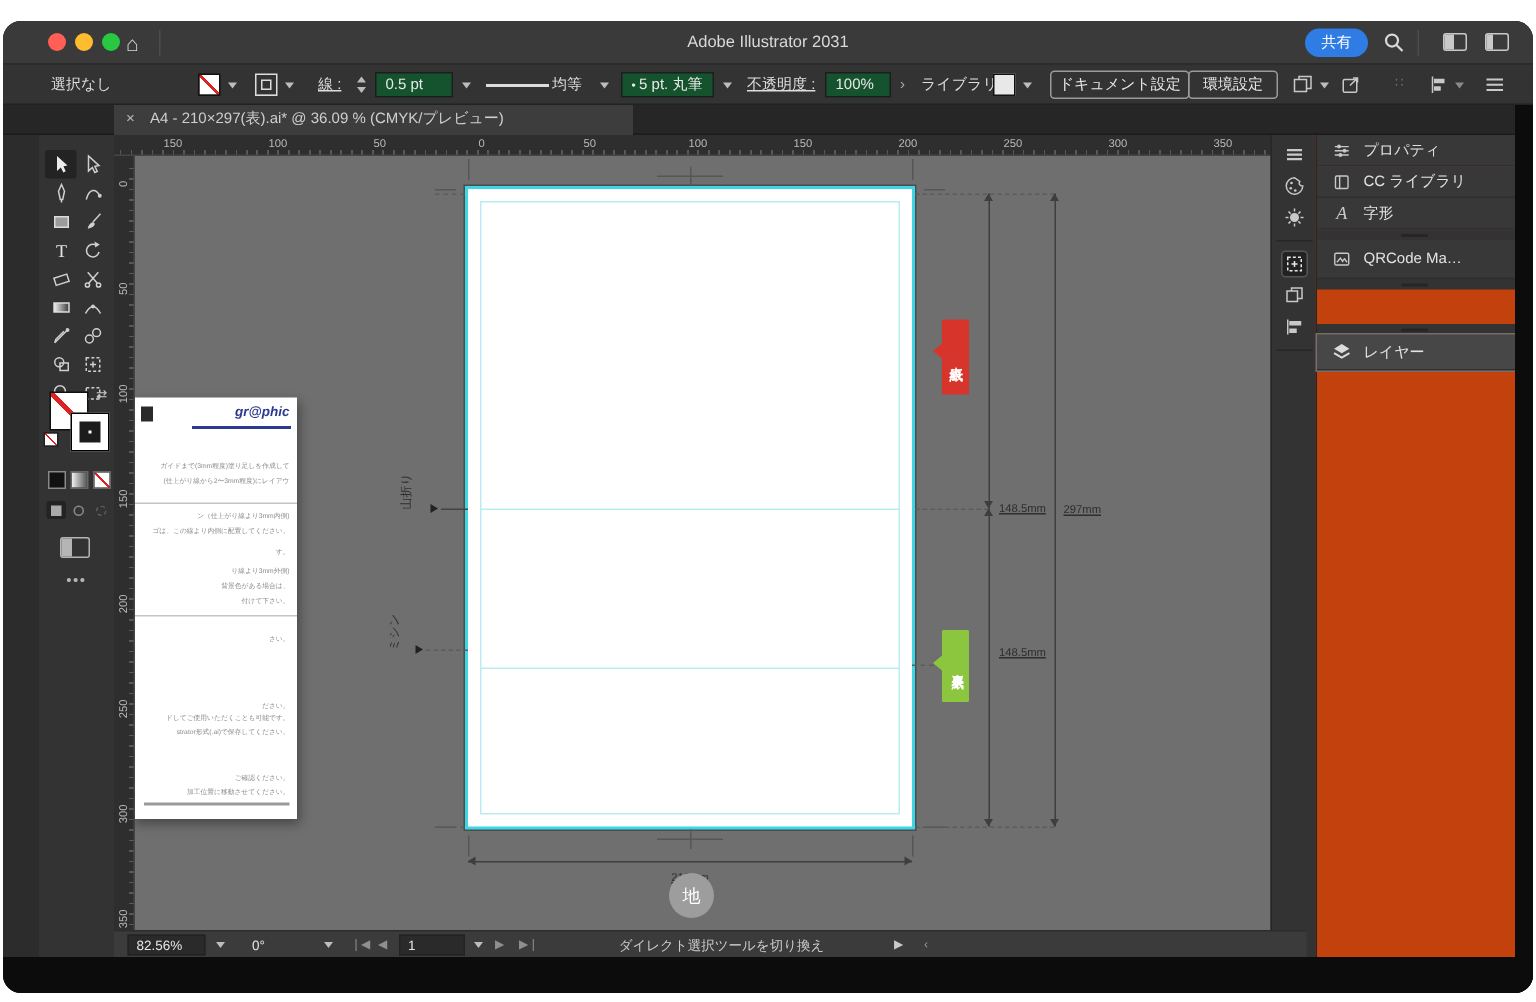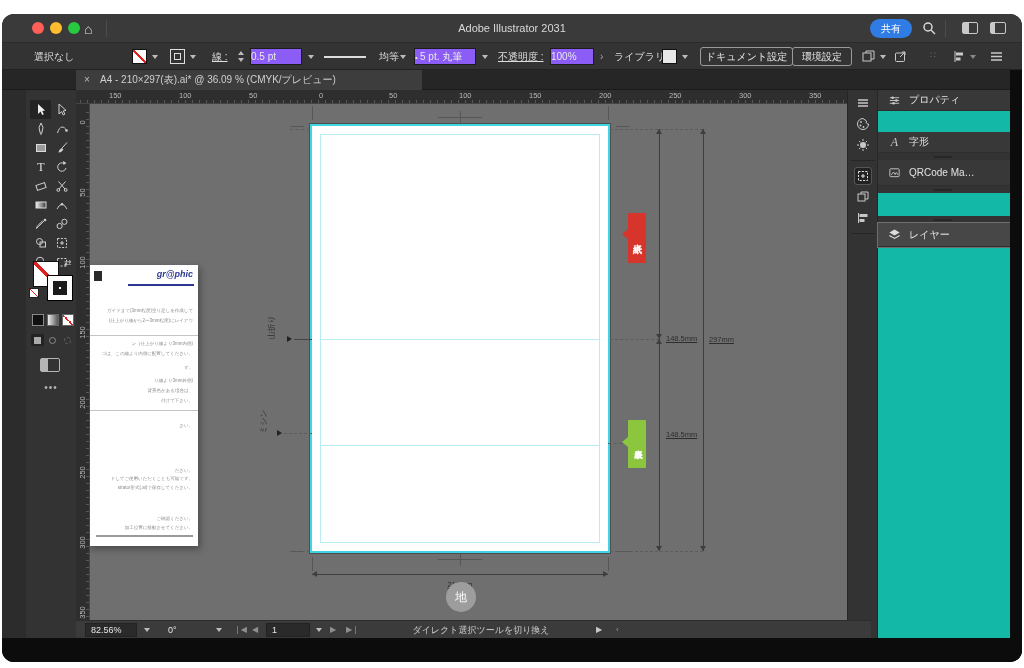--- a/index.html
+++ b/index.html
@@ -20,22 +20,22 @@
   #tb-sep2 { right:76px; top:6px; width:1px; height:17px; background:#4c4c4c; }
   .winicon { top:8px; width:16px; height:12px; border:1.5px solid #c9c9c9; border-radius:2px; }
 
   
   #controlbar { left:0; top:29px; width:100%; height:27px; background:#333333; border-bottom:1px solid #222; font-size:10px; }
   .cb { top:0; height:27px; line-height:27px; color:#dedede; }
   .swatch { top:6px; width:15px; height:15px; background:#fff; border:1px solid #111; }
   .none-diag { background:linear-gradient(to top right,#fff 45%,#d22 45%,#d22 55%,#fff 55%); }
   .chev { display:inline-block; width:0; height:0; border-left:3.5px solid transparent; border-right:3.5px solid transparent; border-top:4px solid #bdbdbd; vertical-align:middle; }
   .chev-abs { top:12px; }
-  .field { top:5px; height:17px; background:#8b5cf6; border:1px solid #1d1d1d; color:#e8e8e8;
-           font-size:10px; line-height:16px; padding-left:0; }
+  .field { top:5px; height:17px; background:#14532d; border:1px solid #1d1d1d; color:#e8e8e8;
+           font-size:10px; line-height:16px; padding-left:6px; }
   .ai-btn { top:4px; height:19px; border:1px solid #9a9a9a; border-radius:3px; color:#e8e8e8;
             font-size:10px; line-height:17px; text-align:center; background:transparent; }
   .underl { text-decoration:underline; }
   .stepper { top:8px; width:7px; height:11px; }
   .stepper:before, .stepper:after { content:""; position:absolute; left:0; width:0; height:0;
       border-left:3.5px solid transparent; border-right:3.5px solid transparent; }
   .stepper:before { top:0; border-bottom:4px solid #bbb; }
   .stepper:after { bottom:0; border-top:4px solid #bbb; }
   .ctrl-icon { top:7px; color:#c9c9c9; font-size:12px; }
 
@@ -102,21 +102,21 @@
   #vthumb { left:2px; top:210px; width:9px; height:110px; background:#5a5a5a; border-radius:4px; }
   .scr-arrow { left:0; width:14px; text-align:center; font-size:7px; color:#999; }
   #hscroll { left:0; top:526px; width:767px; height:8px; background:#3d3d3d; }
   #hthumb { left:150px; top:1.5px; width:270px; height:5px; background:#5a5a5a; border-radius:3px; }
 
   
   #dock-strip { left:845px; top:0; width:30px; height:548px; background:#333; border-left:1px solid #262626; }
   .strip-icon { left:7px; width:16px; height:16px; color:#c8c8c8; display:flex; align-items:center; justify-content:center; }
   .strip-icon.sel { background:#222; border-radius:2px; outline:1px solid #555; }
   .strip-sep { left:3px; width:24px; height:1px; background:#262626; }
-  #dock-tabs { left:875px; top:0; width:133px; height:548px; background:#14b8a6; border-left:1px solid #262626; }
+  #dock-tabs { left:875px; top:0; width:133px; height:548px; background:#c2410c; border-left:1px solid #262626; }
   .ptab { left:0; width:133px; height:21px; display:flex; align-items:center; gap:8px; padding-left:10px;
           font-size:10px; color:#e2e2e2; border-bottom:1px solid #2e2e2e; background:#383838; }
   .ptab.hl { background:#474747; outline:1px solid #6f6f6f; }
   .grip { left:56px; width:18px; height:2px; background:#262626; border-radius:1px; }
   .gripzone { left:0; width:133px; background:#333; }
   #black-edge { left:1008px; top:-20px; width:14px; height:592px; background:#0c0c0c; }
 
   
   #statusbar { left:74px; top:530px; width:795px; height:18px; background:#3b3b3b; border-top:1px solid #2d2d2d; font-size:9px; color:#ccc; }
   .sb { top:0; height:18px; line-height:18px; }
@@ -153,21 +153,21 @@
     <div class="abs cb" style="left:32px">選択なし</div>
     <div class="abs swatch none-diag" style="left:130px"></div>
     <span class="abs chev chev-abs" style="left:150px"></span>
     <div class="abs swatch" style="left:168px;background:#333;border:1px solid #ddd;box-shadow:inset 0 0 0 3px #333, inset 0 0 0 4px #ddd"></div>
     <span class="abs chev chev-abs" style="left:188px"></span>
     <div class="abs cb underl" style="left:210px">線 :</div>
     <div class="abs stepper" style="left:236px"></div>
     <div class="abs field" style="left:248px;width:52px">0.5 pt</div>
     <span class="abs chev chev-abs" style="left:306px"></span>
     <div class="abs" style="left:322px;top:13px;width:42px;height:1.5px;background:#ddd"></div>
-    <div class="abs cb" style="left:377px">均等</div>
+    <div class="abs cb" style="left:366px">均等</div>
     <span class="abs chev chev-abs" style="left:398px"></span>
     <div class="abs field" style="left:412px;width:62px"><span style="font-size:8px">• </span><span>5 pt. 丸筆</span></div>
     <span class="abs chev chev-abs" style="left:480px"></span>
     <div class="abs cb underl" style="left:496px">不透明度 :</div>
     <div class="abs field" style="left:548px;width:44px">100%</div>
     <div class="abs cb" style="left:598px;color:#aaa">›</div>
     <div class="abs cb" style="left:612px">ライブラリ :</div>
     <div class="abs swatch" style="left:660px;background:#e8e8e8"></div>
     <span class="abs chev chev-abs" style="left:680px"></span>
     <button class="abs ai-btn" style="left:698px;width:93px">ドキュメント設定</button>
@@ -517,20 +517,27 @@
     <div id="dock-tabs" class="abs">
       <div class="abs ptab" style="top:0">
         <svg width="13" height="13" viewBox="0 0 14 14">
             <path d="M2 4 H12 M2 7 H12 M2 10 H12" stroke="#c8c8c8"></path>
             <circle cx="5" cy="4" r="1.4" fill="#c8c8c8"></circle>
             <circle cx="9" cy="7" r="1.4" fill="#c8c8c8"></circle>
             <circle cx="6" cy="10" r="1.4" fill="#c8c8c8"></circle>
           </svg>
         <span>プロパティ</span>
       </div>
+      <div class="abs ptab" style="top:21px">
+        <svg width="13" height="13" viewBox="0 0 14 14">
+            <rect x="2.5" y="2.5" width="9" height="9" rx="1" fill="none" stroke="#c8c8c8"></rect>
+            <path d="M5.5 2.5 V11.5" stroke="#c8c8c8"></path>
+          </svg>
+        <span>CC ライブラリ</span>
+      </div>
       <div class="abs ptab" style="top:42px">
         <span style="font-family:'Liberation Serif',serif;font-style:italic;font-size:12px;color:#c8c8c8;width:13px;text-align:center">A</span>
         <span>字形</span>
       </div>
       <div class="abs gripzone" style="top:63px;height:7px">
           <div class="abs grip" style="top:2.5px"></div>
         </div>
       <div class="abs ptab" style="top:70px;height:26px">
         <svg width="13" height="13" viewBox="0 0 14 14">
             <rect x="2" y="3" width="10" height="8.5" rx="1" fill="none" stroke="#c8c8c8"></rect>

